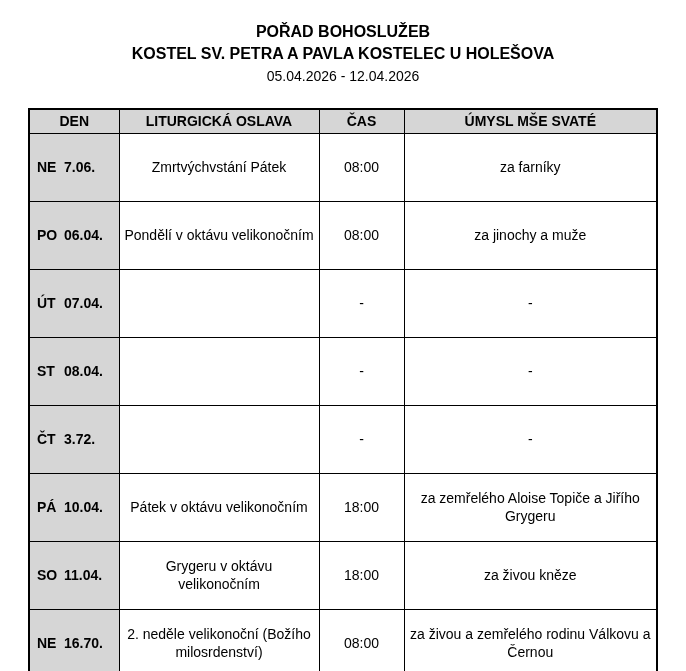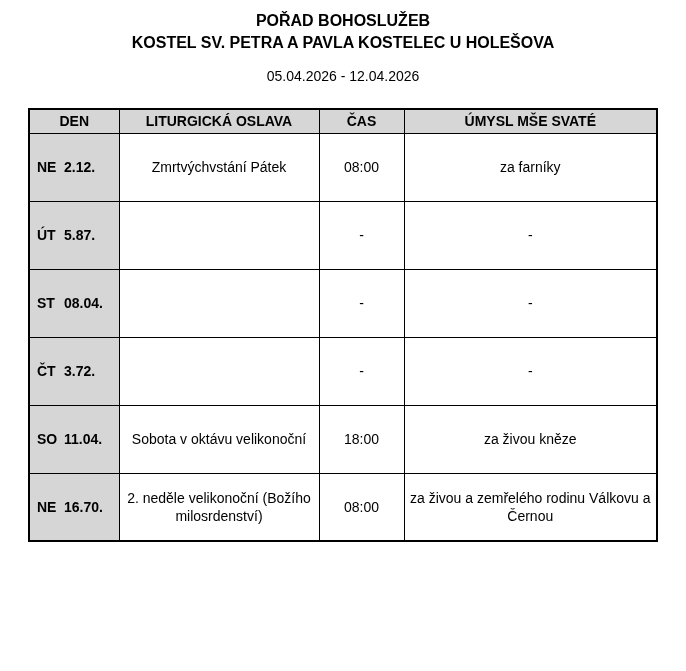--- a/index.html
+++ b/index.html
@@ -7,34 +7,34 @@
     margin: 0;
     padding: 0;
     background: #ffffff;
     color: #000000;
     font-family: "Liberation Sans", sans-serif;
   }
   .page {
     width: 686px;
     height: 671px;
     background: #ffffff;
-    padding-top: 10px;
+    padding-top: 21px;
     overflow: hidden;
   }
   .title1, .title2 {
     text-align: center;
     font-weight: bold;
     font-size: 16px;
     line-height: 1.35;
   }
   .subtitle {
     text-align: center;
     font-size: 14px;
     line-height: 1.3;
-    margin-top: 14px;
+    margin-top: 3px;
   }
   table.schedule {
     border-collapse: collapse;
     margin: 23px auto 0 auto;
     width: 628px;
     table-layout: fixed;
     border: 2px solid #000;
   }
   col.c-den   { width: 90px; }
   col.c-lit   { width: 200px; }
@@ -87,29 +87,37 @@
       <tr>
         <th>DEN</th>
         <th>LITURGICKÁ OSLAVA</th>
         <th>ČAS</th>
         <th>ÚMYSL MŠE SVATÉ</th>
       </tr>
     </thead>
     <tbody>
       <tr>
         <td class="den-cell">
-          <span class="day-abbr">NE</span><span>2.12.</span>
+          <span class="day-abbr">NE</span><span>7.06.</span>
         </td>
         <td>Zmrtvýchvstání Pátek</td>
         <td>08:00</td>
         <td>za farníky</td>
       </tr>
       <tr>
         <td class="den-cell">
-          <span class="day-abbr">ÚT</span><span>5.87.</span>
+          <span class="day-abbr">PO</span><span>06.04.</span>
+        </td>
+        <td>Pondělí v oktávu velikonočním</td>
+        <td>08:00</td>
+        <td>za jinochy a muže</td>
+      </tr>
+      <tr>
+        <td class="den-cell">
+          <span class="day-abbr">ÚT</span><span>07.04.</span>
         </td>
         <td></td>
         <td>-</td>
         <td>-</td>
       </tr>
       <tr>
         <td class="den-cell">
           <span class="day-abbr">ST</span><span>08.04.</span>
         </td>
         <td></td>
@@ -119,23 +127,31 @@
       <tr>
         <td class="den-cell">
           <span class="day-abbr">ČT</span><span>3.72.</span>
         </td>
         <td></td>
         <td>-</td>
         <td>-</td>
       </tr>
       <tr>
         <td class="den-cell">
+          <span class="day-abbr">PÁ</span><span>10.04.</span>
+        </td>
+        <td>Pátek v oktávu velikonočním</td>
+        <td>18:00</td>
+        <td>za zemřelého Aloise Topiče a Jiřího Grygeru</td>
+      </tr>
+      <tr>
+        <td class="den-cell">
           <span class="day-abbr">SO</span><span>11.04.</span>
         </td>
-        <td>Sobota v oktávu velikonoční</td>
+        <td>Grygeru v oktávu velikonočním</td>
         <td>18:00</td>
         <td>za živou kněze</td>
       </tr>
       <tr>
         <td class="den-cell">
           <span class="day-abbr">NE</span><span>16.70.</span>
         </td>
         <td>2. neděle velikonoční (Božího milosrdenství)</td>
         <td>08:00</td>
         <td>za živou a zemřelého rodinu Válkovu a Černou</td>

